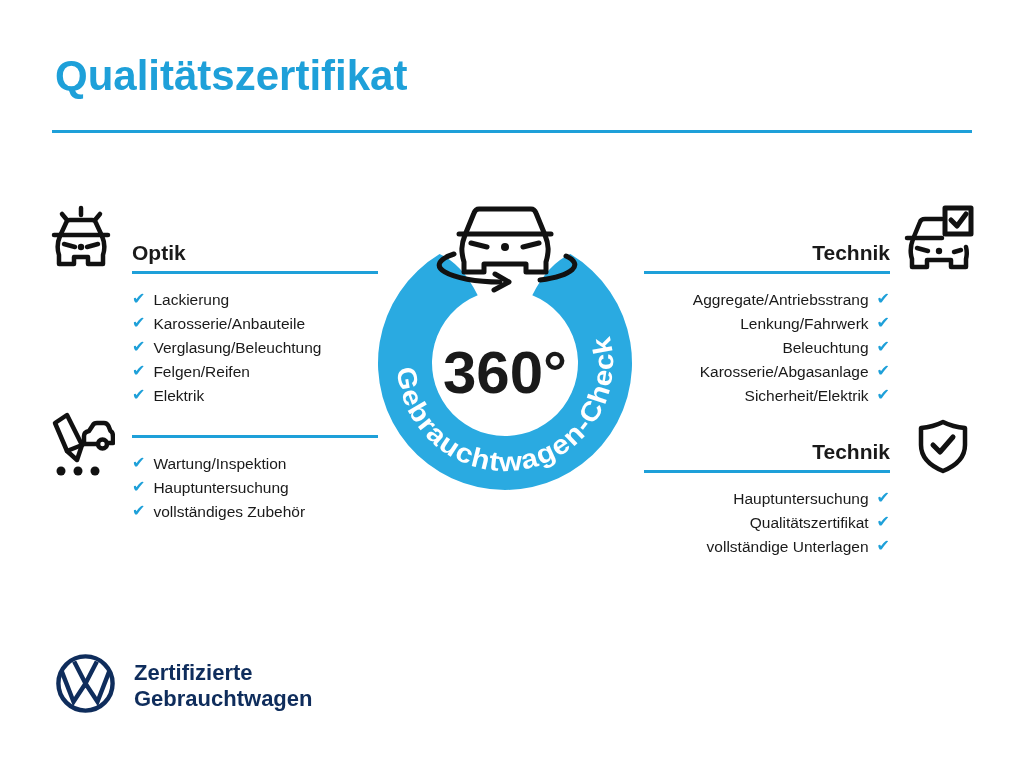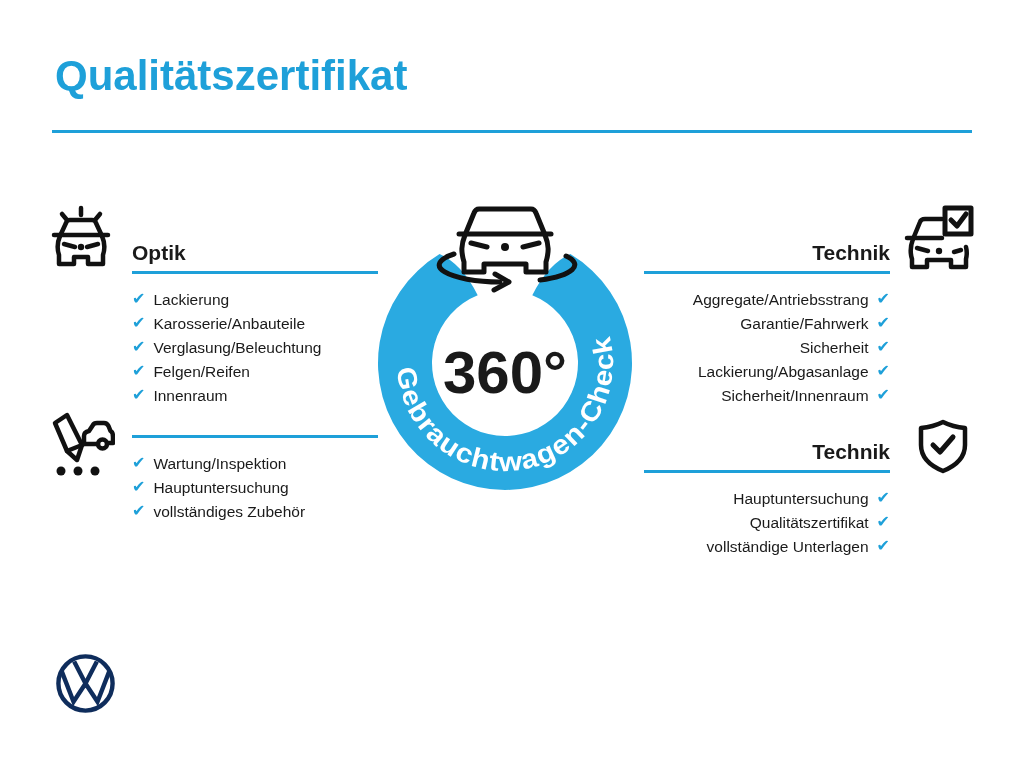--- a/index.html
+++ b/index.html
@@ -132,47 +132,47 @@
       <li>
           <span class="chk">✔</span>
           <span>Verglasung/Beleuchtung</span>
         </li>
       <li>
           <span class="chk">✔</span>
           <span>Felgen/Reifen</span>
         </li>
       <li>
           <span class="chk">✔</span>
-          <span>Innenraum</span>
+          <span>Elektrik</span>
         </li>
     </ul>
   </section>
 
   <section class="sec right pos-technik">
     <h2>Technik</h2>
     <div class="sec-rule"></div>
     <ul>
       <li>
           <span>Aggregate/Antriebsstrang</span>
           <span class="chk">✔</span>
         </li>
       <li>
-          <span>Garantie/Fahrwerk</span>
-          <span class="chk">✔</span>
-        </li>
-      <li>
-          <span>Sicherheit</span>
-          <span class="chk">✔</span>
-        </li>
-      <li>
-          <span>Lackierung/Abgasanlage</span>
-          <span class="chk">✔</span>
-        </li>
-      <li>
-          <span>Sicherheit/Innenraum</span>
+          <span>Lenkung/Fahrwerk</span>
+          <span class="chk">✔</span>
+        </li>
+      <li>
+          <span>Beleuchtung</span>
+          <span class="chk">✔</span>
+        </li>
+      <li>
+          <span>Karosserie/Abgasanlage</span>
+          <span class="chk">✔</span>
+        </li>
+      <li>
+          <span>Sicherheit/Elektrik</span>
           <span class="chk">✔</span>
         </li>
     </ul>
   </section>
 
   <section class="sec left pos-wartung">
     <div class="sec-rule"></div>
     <ul>
       <li>
           <span class="chk">✔</span>
@@ -206,14 +206,18 @@
           <span class="chk">✔</span>
         </li>
     </ul>
   </section>
 
   <svg class="vw-logo" width="63" height="63" viewBox="0 0 100 100" fill="none" stroke-width="7" stroke-linecap="butt" stroke-linejoin="miter">
     <circle class="vw" cx="50" cy="50" r="43"></circle>
     <path class="vw" d="M32 15 L50 50 L68 15"></path>
     <path class="vw" d="M12 30 L31 79 L50 50 L69 79 L88 30"></path>
   </svg>
+  <div class="footer-text">
+    <div>Zertifizierte</div>
+    <div>Gebrauchtwagen</div>
+  </div>
 
 </div>
 
 </body></html>

